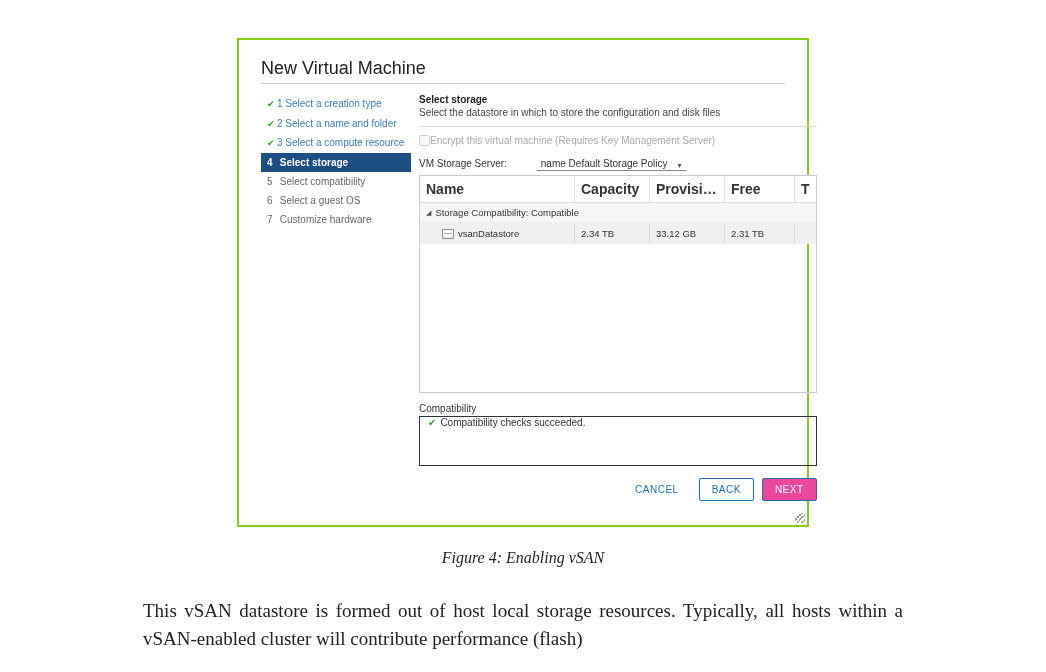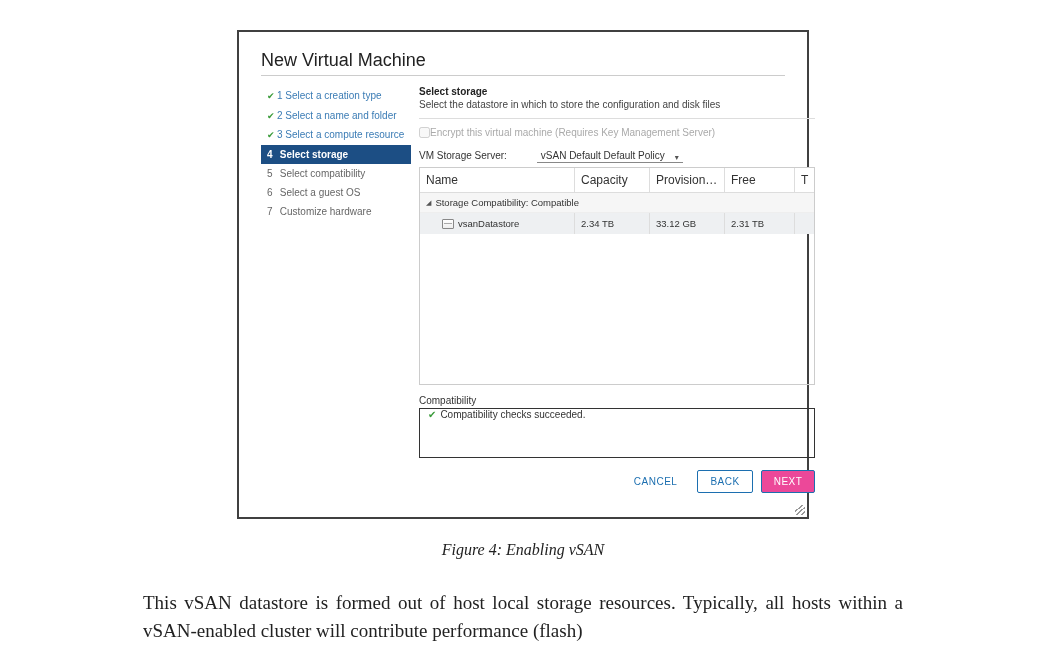--- a/index.html
+++ b/index.html
@@ -1,18 +1,18 @@
 <!DOCTYPE html>
 <html><head>
 <meta charset="utf-8">
 <style>
   * { box-sizing: border-box; margin: 0; padding: 0; }
   html, body { width: 1046px; height: 672px; background: #fff; font-family: Arial, Helvetica, sans-serif; color: #333; }
   .page { width: 1046px; height: 672px; position: relative; padding: 30px 0 0 0; }
-  .dialog-wrap { width: 572px; margin: 0 auto; border: 2px solid #404040; background: #fff; }
+  .dialog-wrap { width: 572px; margin: 8px auto; border: 2px solid #84cc16; background: #fff; }
   .dialog-inner { padding: 18px 22px 14px 22px; }
   .dialog-title { font-size: 18px; font-weight: 400; color: #222; margin-bottom: 4px; }
   .title-rule { border: none; border-top: 1px solid #ccc; margin-bottom: 10px; }
   .dialog-body { display: flex; }
   .wizard { width: 150px; flex: 0 0 150px; font-size: 10px; }
   .wizard-step { padding: 3px 4px 3px 6px; color: #3b7cb5; line-height: 1.3; }
   .wizard-step .check { color: #3a9b3a; font-size: 9px; display: inline-block; width: 10px; }
   .wizard-step.current { background: #1c4e84; color: #fff; font-weight: bold; }
   .wizard-step.pending { color: #666; }
   .wizard-step .num { display: inline-block; width: 10px; }
@@ -21,21 +21,21 @@
   .main-sub { font-size: 10px; color: #444; margin-bottom: 8px; }
   .main-rule { border: none; border-top: 1px solid #ddd; margin-bottom: 8px; }
   .encrypt-row { display: flex; align-items: center; gap: 0; color: #aaa; font-size: 10px; margin-bottom: 12px; }
   .encrypt-row input { width: 11px; height: 11px; }
   .policy-row { display: flex; align-items: center; gap: 30px; margin-bottom: 6px; }
   .policy-label { font-size: 10px; color: #333; }
   .policy-select { font-size: 10px; padding: 1px 18px 1px 4px; border: none; border-bottom: 1px solid #888; background: #fff; position: relative; color: #333; min-width: 165px; }
   .select-wrap { position: relative; display: inline-block; }
   .select-caret { position: absolute; right: 4px; top: 3px; font-size: 8px; color: #555; pointer-events: none; }
   .table-box { border: 1px solid #ccc; height: 218px; display: flex; flex-direction: column; margin-bottom: 10px; }
-  .thead { display: flex; background: #fff; border-bottom: 1px solid #ddd; font-size: 12px; font-weight: normal; color: #333; }
+  .thead { display: flex; background: #fff; border-bottom: 1px solid #ddd; font-size: 14px; font-weight: bold; color: #333; }
   .th, .td { padding: 5px 6px; overflow: hidden; white-space: nowrap; text-overflow: ellipsis; }
   .col-name { flex: 0 0 155px; border-right: 1px solid #ddd; }
   .col-cap { flex: 0 0 75px; border-right: 1px solid #ddd; }
   .col-prov { flex: 0 0 75px; border-right: 1px solid #ddd; }
   .col-free { flex: 0 0 70px; border-right: 1px solid #ddd; }
   .col-last { flex: 1; }
   .group-row { display: flex; align-items: center; gap: 4px; padding: 4px 6px; font-size: 9.5px; background: #f6f6f6; border-bottom: 1px solid #eee; color: #333; text-align: right; }
   .group-caret { font-size: 7px; color: #555; }
   .data-row { display: flex; font-size: 9.5px; background: #eef0f2; }
   .data-row .col-name { padding-left: 22px; display: flex; align-items: center; gap: 4px; }
@@ -96,21 +96,21 @@
           <hr class="main-rule">
 
           <label class="encrypt-row">
             <input type="checkbox" disabled="" style="">
             <span>Encrypt this virtual machine (Requires Key Management Server)</span>
           </label>
 
           <div class="policy-row">
             <span class="policy-label">VM Storage Server:</span>
             <span class="select-wrap">
-              <span class="policy-select">vSAN Default Default Policy</span>
+              <span class="policy-select">name Default Storage Policy</span>
               <span class="select-caret">▾</span>
             </span>
           </div>
 
           <div class="table-box">
             <div class="thead">
               <div class="th col-name">Name</div>
               <div class="th col-cap">Capacity</div>
               <div class="th col-prov">Provisioned</div>
               <div class="th col-free">Free</div>

